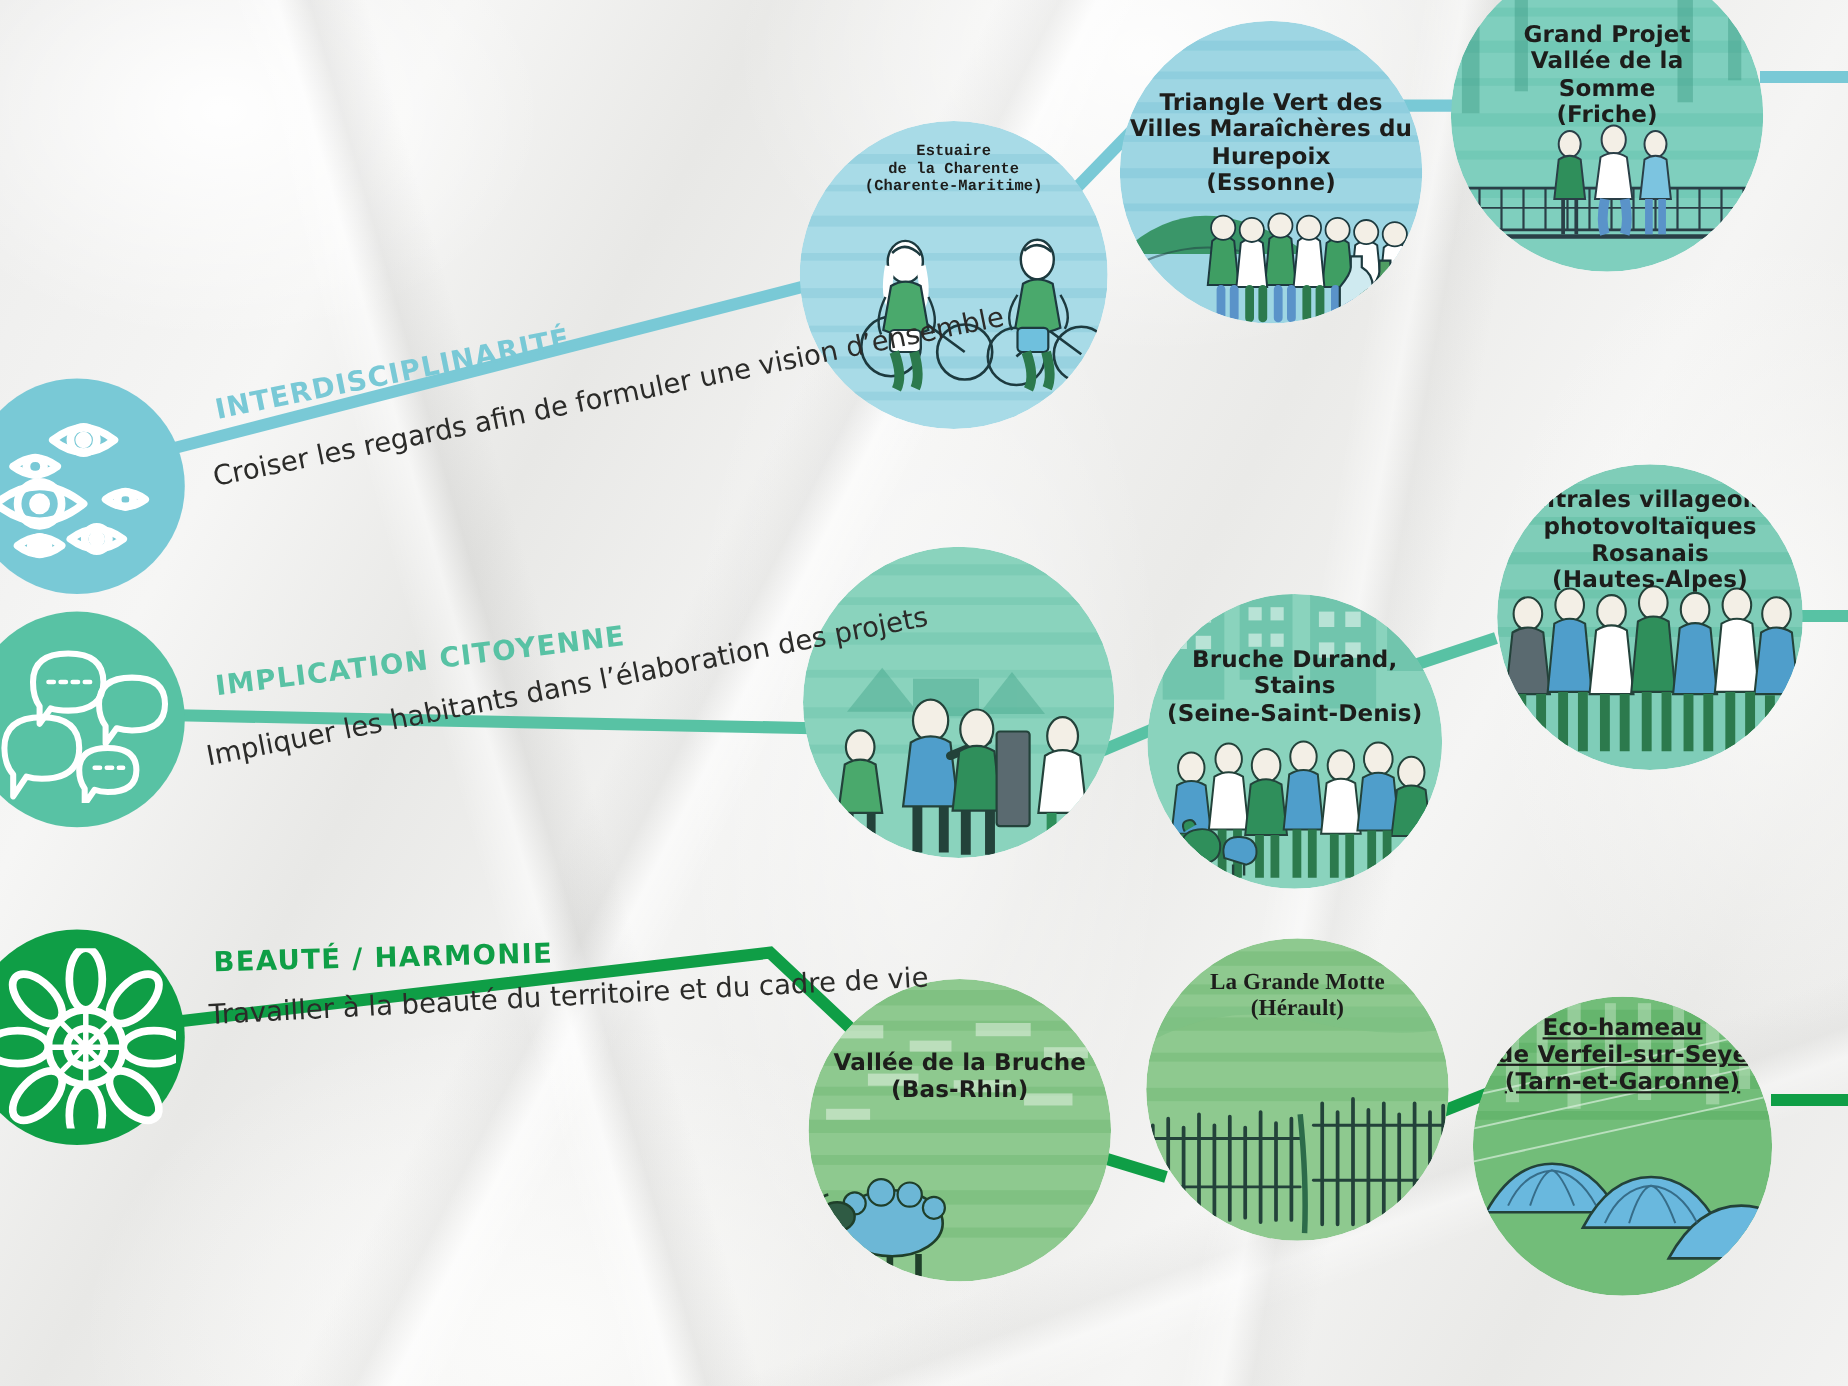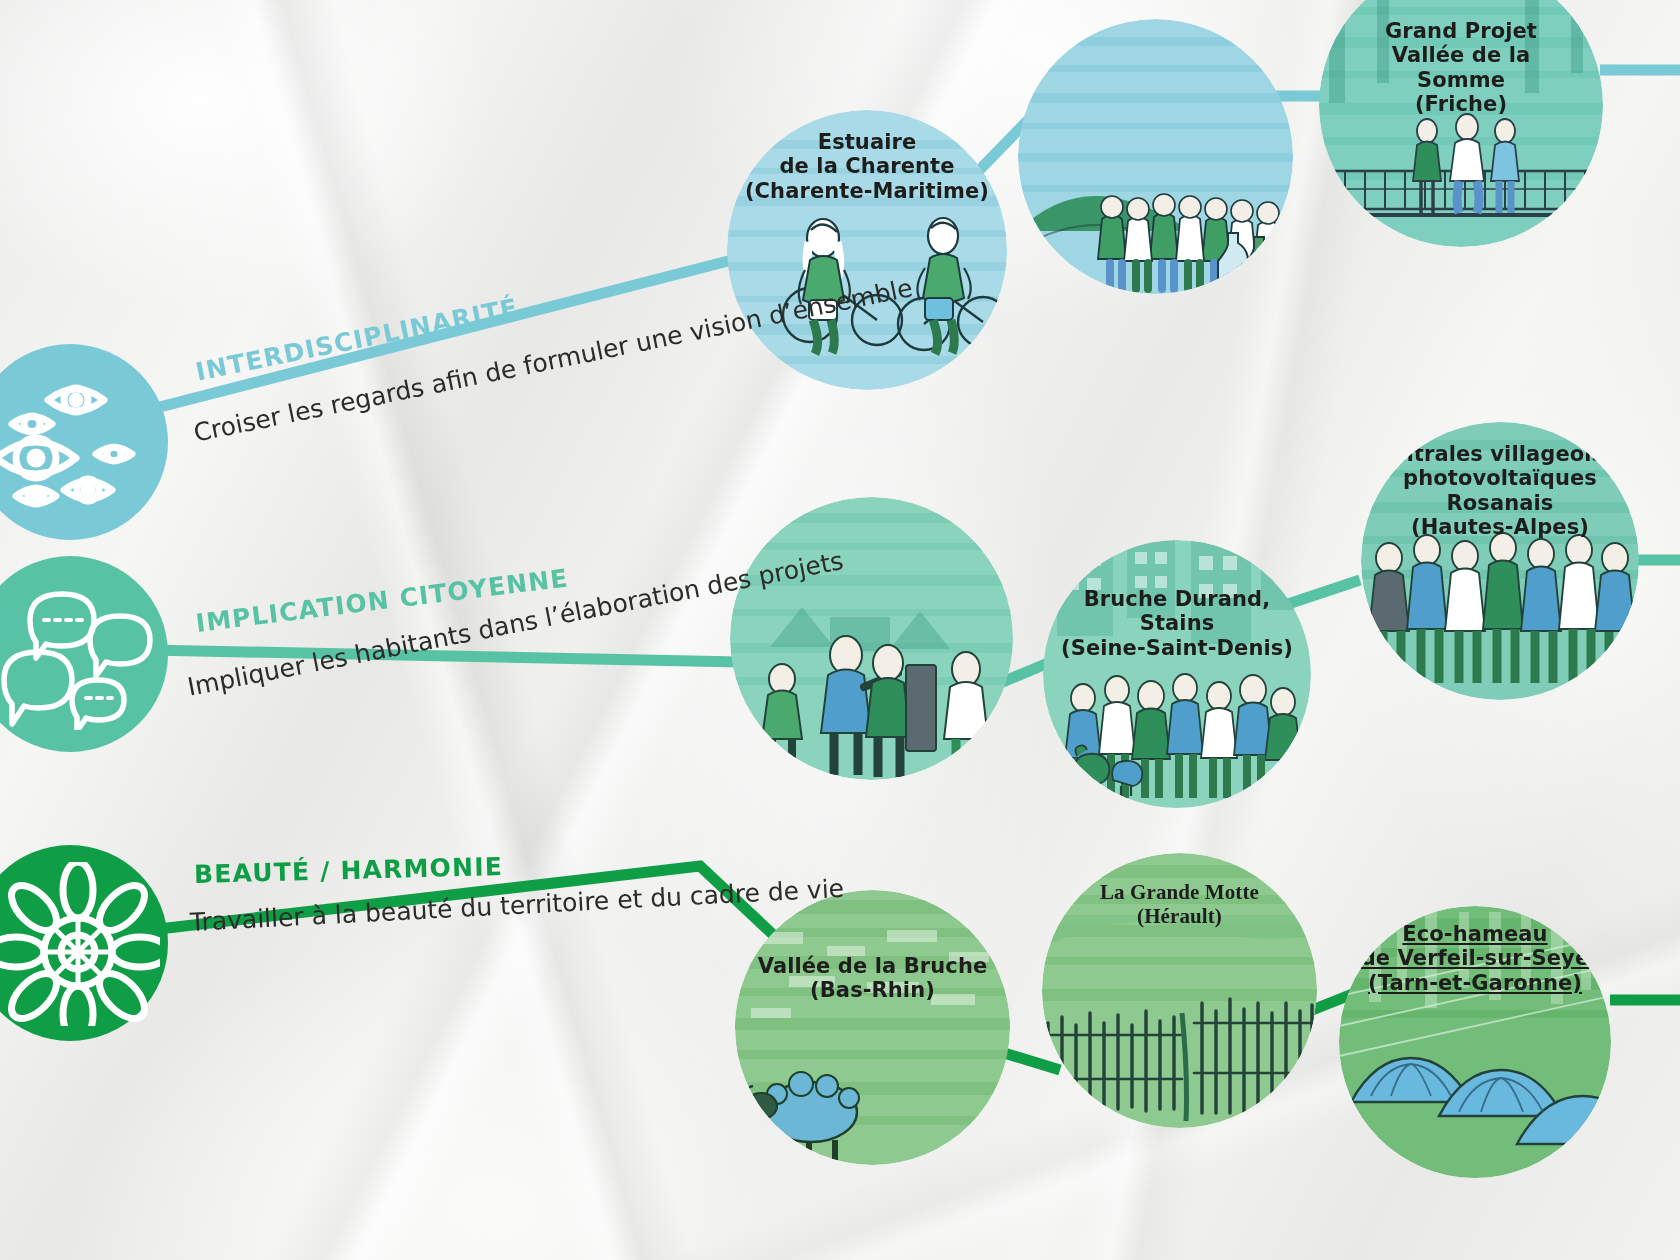--- a/index.html
+++ b/index.html
@@ -141,21 +141,21 @@
           <ellipse cx="216" cy="126" rx="15" ry="18" fill="#fff" stroke="#1d3a3f" stroke-width="2.2"></ellipse>
           <path d="M204 118 q12 -11 25 1" stroke="#1d3a3f" stroke-width="2.4" fill="none"></path>
           <path d="M203 148 q13 -8 27 0 l7 40 q-20 9 -41 0 z" fill="#4aa96c" stroke="#1d3a3f" stroke-width="2"></path>
           <path d="M198 158 q-12 18 -5 32" stroke="#1d3a3f" stroke-width="2.2" fill="none"></path>
           <path d="M237 158 q11 18 4 31" stroke="#1d3a3f" stroke-width="2.2" fill="none"></path>
           <rect x="198" y="188" width="28" height="22" rx="4" fill="#6fc0dd" stroke="#1d3a3f" stroke-width="2"></rect>
           <path d="M206 210 q8 22 2 34 M224 210 q6 22 1 33" stroke="#2c7a4d" stroke-width="9" fill="none"></path>
         </g>
       </g>
     </svg>
-    <div class="label" style="top:20px;font-size:21px;">Estuaire
+    <div class="label" style="top:20px;font-size:14px;font-family:Liberation Mono, monospace;">Estuaire
 de la Charente
 (Charente-Maritime)</div>
   </div>
 
   <div class="node" style="left:1018px;top:19px;width:275px;height:275px;">
     <svg viewBox="0 0 275 275" style="position:absolute;left:0;top:0;width:275px;height:275px;">
       <defs>
           <clipPath id="c2">
             <circle cx="137.5" cy="137.5" r="137.5"></circle>
           </clipPath>
@@ -201,20 +201,24 @@
             <path d="M118 244 v26 M130 244 v26 M170 244 v26 M182 244 v26 M222 246 v24 M234 246 v24"></path>
           </g>
         </g>
 
         <g transform="translate(206,214)">
           <path d="M4 0 h10 v10 q10 6 10 18 v34 h-30 v-34 q10 -12 10 -18z" fill="#cfeaf0" stroke="#1d3a3f" stroke-width="2"></path>
           <path d="M30 4 h10 v10 q10 6 10 18 v32 h-30 v-32 q10 -12 10 -18z" fill="#4f9d63" stroke="#1d3a3f" stroke-width="2"></path>
         </g>
       </g>
     </svg>
+    <div class="label" style="top:62px;font-size:21px;">Triangle Vert des
+Villes Maraîchères du
+Hurepoix
+(Essonne)</div>
   </div>
 
   <div class="node" style="left:1319px;top:-37px;width:284px;height:284px;">
     <svg viewBox="0 0 284 284" style="position:absolute;left:0;top:0;width:284px;height:284px;">
       <defs>
           <clipPath id="c3">
             <circle cx="142" cy="142" r="142"></circle>
           </clipPath>
         </defs>
       <g clip-path="url(#c3)">

